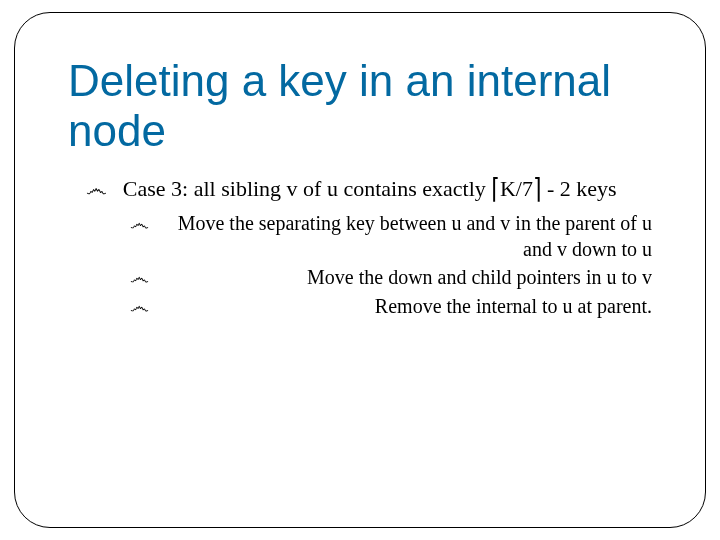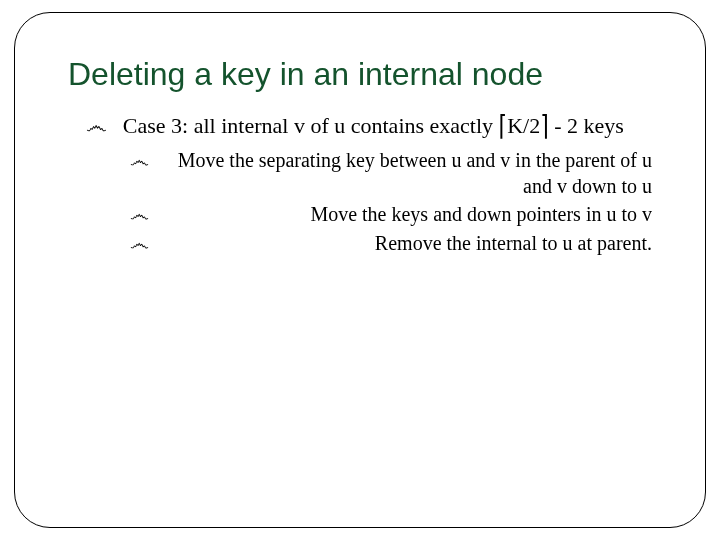--- a/index.html
+++ b/index.html
@@ -23,22 +23,22 @@
     top: 12px;
     left: 14px;
     right: 14px;
     bottom: 12px;
     border: 1.5px solid #000;
     border-radius: 36px;
     pointer-events: none;
   }
   .title {
     font-family: Arial, Helvetica, sans-serif;
-    font-size: 32px;
-    color: #14532d;
+    font-size: 44px;
+    color: #0369a1;
     margin: 36px 0 18px 40px;
     font-weight: normal;
   }
   .body {
     margin-left: 58px;
     margin-right: 40px;
   }
   .lvl1 {
     display: flex;
     align-items: baseline;
@@ -87,34 +87,34 @@
 <div class="slide">
   <div class="frame"></div>
 
   <div class="title">Deleting a key in an internal node</div>
 
   <div class="body">
 
     <div class="lvl1">
       <span class="bullet">෴</span>
       <span class="text">
-        <span>Case 3: all internal v of u contains exactly</span>
-        <span class="ceil-l">⌈</span><span>K/2</span><span class="ceil-r">⌉</span>
+        <span>Case 3: all sibling v of u contains exactly</span>
+        <span class="ceil-l">⌈</span><span>K/7</span><span class="ceil-r">⌉</span>
         <span>- 2 keys</span>
       </span>
     </div>
 
     <div class="sublist">
       <div class="lvl2">
         <span class="bullet">෴</span>
         <span class="text">Move the separating key between u and v in the parent of u and v down to u</span>
       </div>
       <div class="lvl2">
         <span class="bullet">෴</span>
-        <span class="text">Move the keys and down pointers in u to v</span>
+        <span class="text">Move the down and child pointers in u to v</span>
       </div>
       <div class="lvl2">
         <span class="bullet">෴</span>
         <span class="text">Remove the internal to u at parent.</span>
       </div>
     </div>
 
   </div>
 </div>
 

